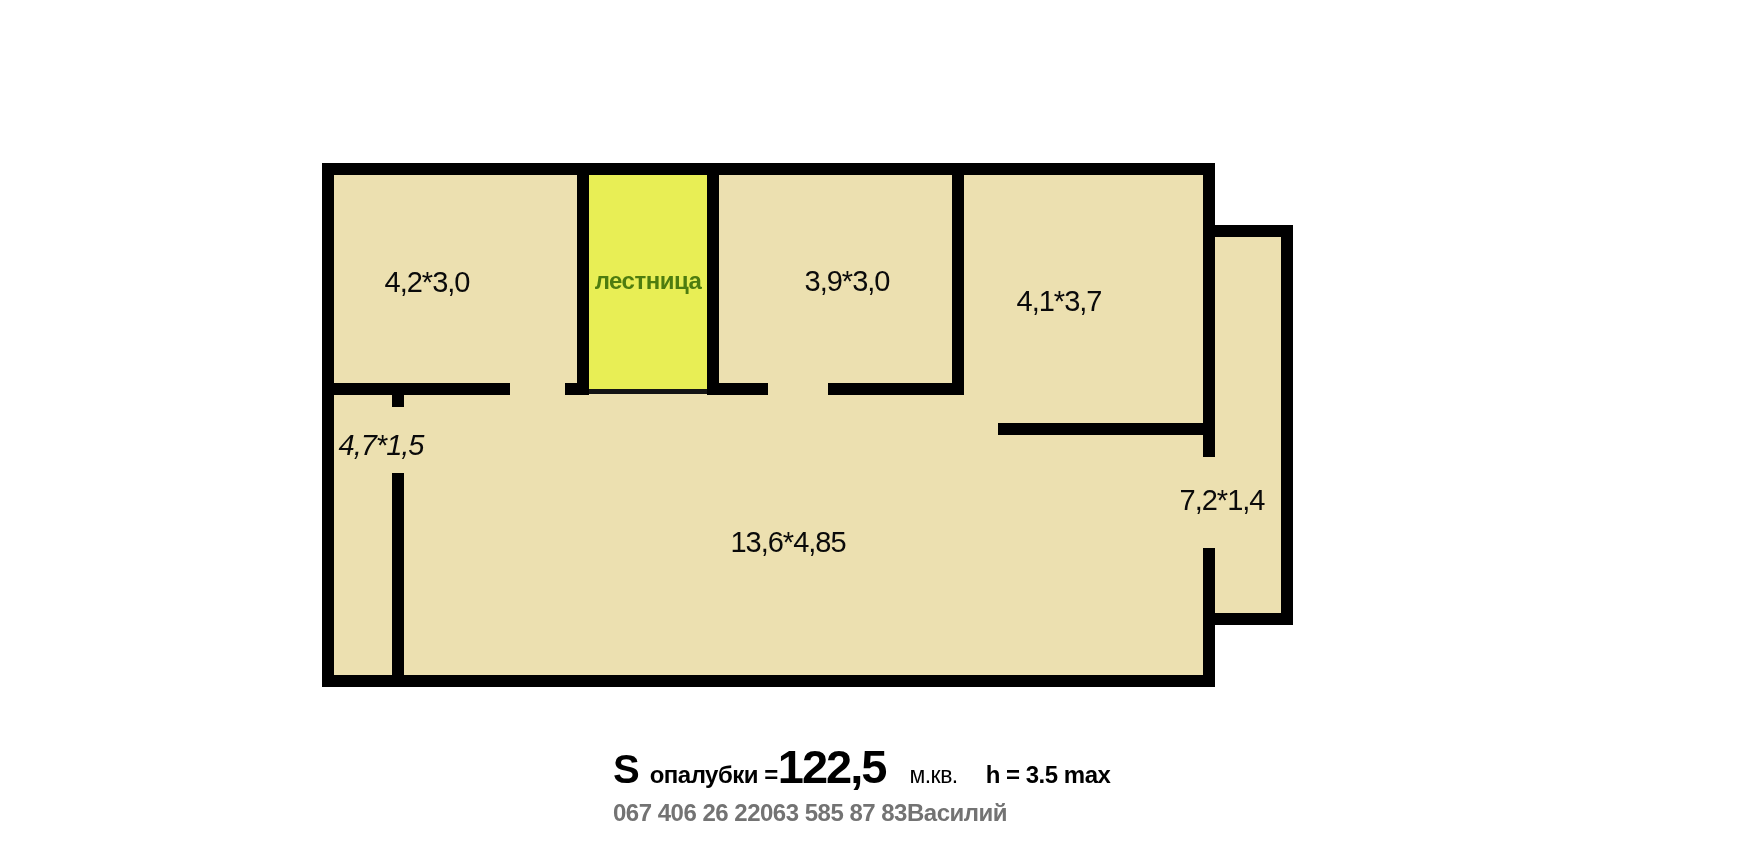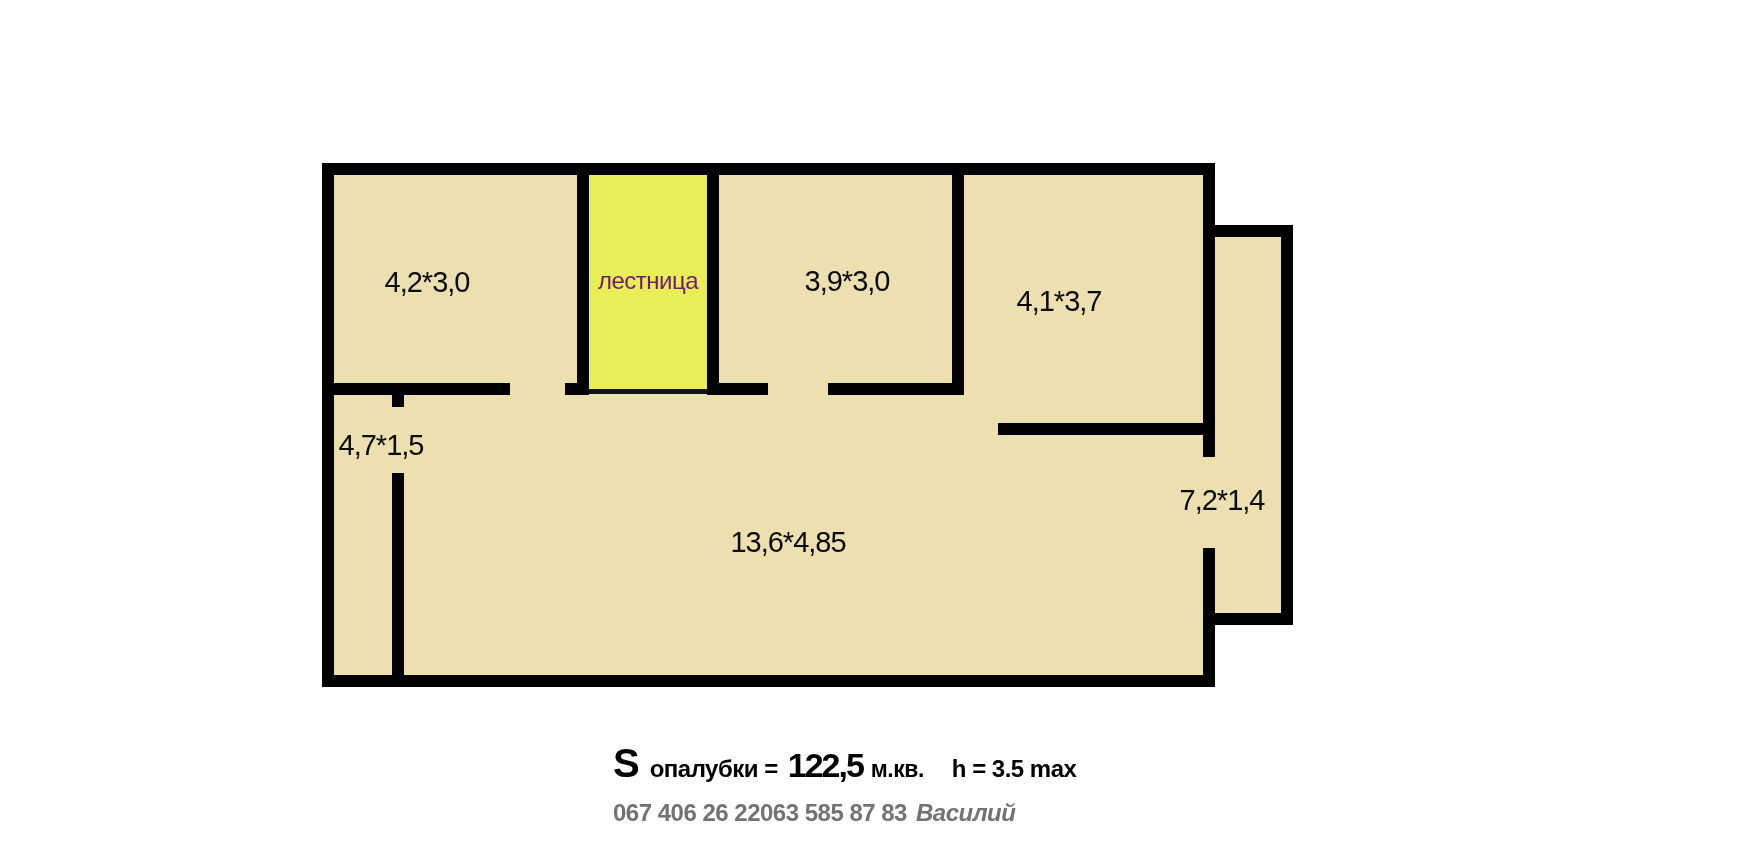--- a/index.html
+++ b/index.html
@@ -33,52 +33,52 @@
   
   .room-label{
     position:absolute;
     transform:translate(-50%,-50%);
     font-size:29px;
     letter-spacing:-1px;
     color:#0a0a0a;
     white-space:nowrap;
   }
   .room-label.bold{
-    font-weight:normal;
+    font-weight:bold;
     font-size:24px;
     letter-spacing:-0.5px;
-    color:#701a75;
+    color:#4d7c0f;
   }
   
   .footer-line1{
     position:absolute;
     left:613px; top:743px;
     display:flex;
     align-items:baseline;
     white-space:nowrap;
     color:#000;
   }
   .fl-s{font-size:40px;font-weight:bold;line-height:1;}
   .fl-label{font-size:24px;font-weight:bold;margin-left:10px;letter-spacing:-0.5px;}
-  .fl-value{font-size:34px;font-weight:bold;margin-left:10px;letter-spacing:-2px;line-height:1;}
-  .fl-unit{font-size:23px;font-weight:bold;margin-left:8px;letter-spacing:-0.5px;}
+  .fl-value{font-size:47px;font-weight:bold;letter-spacing:-2px;line-height:1;}
+  .fl-unit{font-size:23px;font-weight:normal;margin-left:24px;letter-spacing:-0.5px;}
   .fl-height{font-size:24px;font-weight:bold;margin-left:28px;letter-spacing:-0.5px;}
   .footer-line2{
     position:absolute;
     left:613px; top:799px;
     display:flex;
     align-items:baseline;
     white-space:nowrap;
     color:#737373;
     font-size:24px;
     font-weight:bold;
     letter-spacing:-0.5px;
   }
   .fl2-phone2{}
-  .fl2-name{margin-left:9px;font-style:italic;}
+  .fl2-name{}
 </style>
 </head>
 <body>
 
 <div class="canvas">
 
   <div class="floor" style="left:334px;top:175px;width:869px;height:500px;"></div>
   <div class="floor" style="left:1215px;top:237px;width:66px;height:376px;"></div>
   <div class="floor" style="left:1200px;top:457px;width:18px;height:91px;"></div>
 
@@ -106,21 +106,21 @@
   <div class="wall" style="left:392px;top:473px;width:12px;height:202px;"></div>
 
   <div class="wall" style="left:1203px;top:225px;width:90px;height:12px;"></div>
   <div class="wall" style="left:1281px;top:225px;width:12px;height:400px;"></div>
   <div class="wall" style="left:1203px;top:613px;width:90px;height:12px;"></div>
 
   <div class="room-label" style="left:427px;top:282px;">4,2*3,0</div>
   <div class="room-label bold" style="left:648px;top:281px;">лестница</div>
   <div class="room-label" style="left:847px;top:281px;">3,9*3,0</div>
   <div class="room-label" style="left:1059px;top:301px;">4,1*3,7</div>
-  <div class="room-label" style="left:381px;top:445px;">4,7*1,5</div>
+  <div class="room-label" style="left:381px;top:445px;font-style:italic;">4,7*1,5</div>
   <div class="room-label" style="left:788px;top:542px;">13,6*4,85</div>
   <div class="room-label" style="left:1222px;top:500px;">7,2*1,4</div>
 
   <div class="footer-line1">
     <span class="fl-s">S</span>
     <span class="fl-label">опалубки =</span>
     <span class="fl-value">122,5</span>
     <span class="fl-unit">м.кв.</span>
     <span class="fl-height">h = 3.5 max</span>
   </div>

